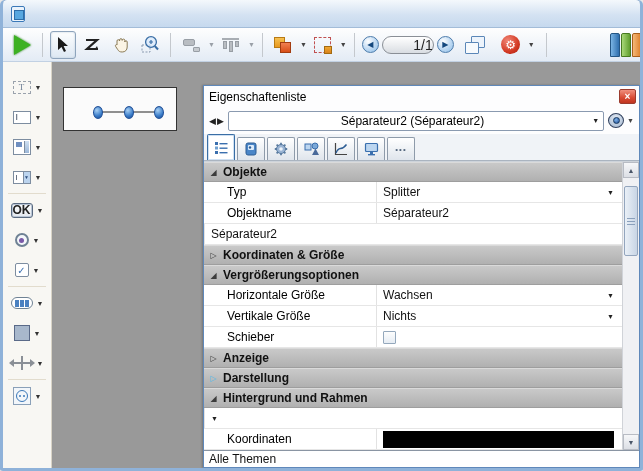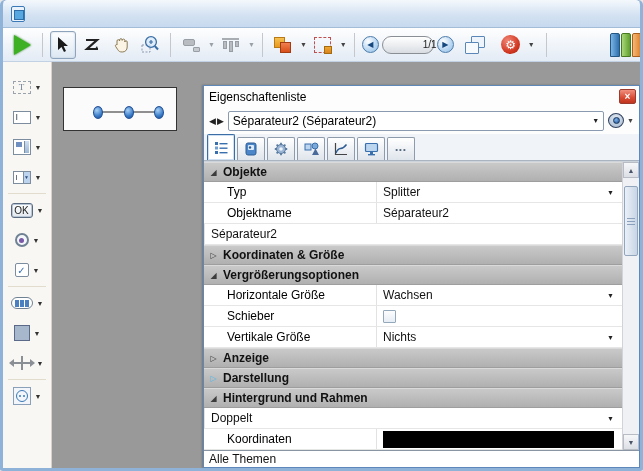--- a/index.html
+++ b/index.html
@@ -37,21 +37,21 @@
   .alicon2{position:relative;width:17px;height:14px;border-top:2px solid #a8adb3;}
   .alicon2 span{position:absolute;top:1px;background:#b9bdc2;border:1px solid #989ea5;width:4px;}
   .alicon2 .a{left:1px;height:8px;} .alicon2 .b{left:7px;height:11px;} .alicon2 .c{left:13px;height:6px;}
   .stackicon{position:relative;width:17px;height:16px;}
   .stackicon b{position:absolute;left:0;top:0;width:11px;height:11px;background:linear-gradient(#f6c150,#e8981f);border:1px solid #b87a14;}
   .stackicon i{position:absolute;right:0;bottom:0;width:11px;height:11px;background:linear-gradient(#f08050,#d84e18);border:1px solid #a33c10;}
   .selsticon{position:relative;width:17px;height:16px;border:1px dashed #c05050;}
   .selsticon i{position:absolute;right:-2px;bottom:-2px;width:8px;height:8px;background:linear-gradient(#f0a830,#d8821c);border:1px solid #a36a10;}
   .navbtn{width:17px;height:17px;border-radius:50%;border:1px solid #4d7cab;background:radial-gradient(circle at 35% 30%,#ffffff,#bcd8f2 55%,#8fc0ea);display:flex;align-items:center;justify-content:center;flex:none;}
   .navbtn span{font-size:8px;color:#14487e;line-height:1;}
-  .pagepill{width:52px;height:18px;border:1px solid #8a8f96;border-radius:9px;background:linear-gradient(#ffffff,#d9dde2);display:flex;align-items:center;justify-content:flex-start;font-size:10px;color:#222;flex:none;padding-left:40px;}
+  .pagepill{width:52px;height:18px;border:1px solid #8a8f96;border-radius:9px;background:linear-gradient(#ffffff,#d9dde2);display:flex;align-items:center;justify-content:flex-end;font-size:14px;color:#222;flex:none;padding-left:40px;}
   .layersicon{position:relative;width:22px;height:18px;}
   .layersicon b,.layersicon i{position:absolute;width:14px;height:12px;border:1px solid #5b87b8;background:#edf4fc;border-radius:1px;}
   .layersicon b{left:6px;top:0;} .layersicon i{left:0;bottom:0;background:#f7fafd;}
   .gearbtn{width:19px;height:19px;border-radius:50%;background:radial-gradient(circle at 35% 30%,#f08575,#d33a24 60%,#a81b0d);display:flex;align-items:center;justify-content:center;color:#fff;font-size:12px;line-height:1;flex:none;}
   .books{display:flex;align-items:flex-end;gap:1px;margin-left:auto;margin-right:-6px;flex:none;}
   .book{width:10px;height:24px;border-radius:2px 2px 0 0;}
   .book.b1{background:linear-gradient(90deg,#7ab4e4,#2f6fae);border:1px solid #245684;}
   .book.b2{background:linear-gradient(90deg,#a8d878,#5f9e2e);border:1px solid #477a20;}
   .book.b3{background:linear-gradient(90deg,#f4b878,#dd7e28);border:1px solid #a85e1c;}
   
@@ -60,21 +60,21 @@
   .pitem{height:30px;display:flex;align-items:center;justify-content:center;gap:4px;}
   .psep{height:1px;background:#e2dccd;margin:1px 5px;}
   .pdd{font-size:7px;color:#333;}
   .ic-label{width:18px;height:13px;border:1px dashed #9aa2ac;display:flex;align-items:center;justify-content:center;font-size:9px;color:#6f7f95;font-family:"Liberation Serif",serif;}
   .ic-text{width:18px;height:13px;border:1px solid #7d8da0;background:#fff;display:flex;align-items:center;padding-left:2px;font-size:9px;color:#39475c;}
   .ic-list{width:18px;height:16px;border:1px solid #7d8da0;background:#fff;position:relative;}
   .ic-list::before{content:"";position:absolute;left:2px;top:2px;width:6px;height:5px;background:#6f8fc0;}
   .ic-list::after{content:"";position:absolute;right:1px;top:1px;bottom:1px;width:4px;background:linear-gradient(#cfe0f2,#9db8d8);border-left:1px solid #7d8da0;}
   .ic-combo{width:18px;height:13px;border:1px solid #7d8da0;background:#fff;display:flex;align-items:center;justify-content:space-between;padding-left:2px;font-size:8px;color:#39475c;}
   .ic-combo i{width:7px;height:100%;background:#bcd4ee;border-left:1px solid #7d8da0;display:flex;align-items:center;justify-content:center;font-style:normal;font-size:5px;color:#2c4d7e;}
-  .ic-ok{width:22px;height:15px;border:1px solid #5a6a80;border-radius:3px;box-shadow:inset 0 0 0 1px #b9c6d6;background:linear-gradient(#fdfdfd,#e4e9ef);display:flex;align-items:center;justify-content:center;font-size:10px;font-weight:normal;color:#222;}
+  .ic-ok{width:22px;height:15px;border:1px solid #5a6a80;border-radius:3px;box-shadow:inset 0 0 0 1px #b9c6d6;background:linear-gradient(#fdfdfd,#e4e9ef);display:flex;align-items:center;justify-content:center;font-size:12px;font-weight:bold;color:#222;}
   .ic-radio{width:14px;height:14px;border-radius:50%;border:2px solid #6f8294;background:#f4f7fa;display:flex;align-items:center;justify-content:center;}
   .ic-radio i{width:5px;height:5px;border-radius:50%;background:#7a5aa8;}
   .ic-check{width:14px;height:14px;border:1px solid #7d8da0;border-radius:2px;background:#fff;display:flex;align-items:center;justify-content:center;font-size:10px;color:#3a6fb0;}
   .ic-progress{width:22px;height:12px;border:1px solid #6f8294;border-radius:6px;background:#fff;display:flex;align-items:center;gap:1px;padding:0 3px;}
   .ic-progress i{width:4px;height:7px;background:#4a80c0;}
   .ic-panel{width:16px;height:16px;background:#a8b8cc;border:1px solid #5a6a88;}
   .ic-split{position:relative;width:22px;height:14px;}
   .ic-split::before{content:"";position:absolute;left:0;right:0;top:6px;height:2px;background:#8a8f96;}
   .ic-split::after{content:"";position:absolute;left:10px;top:0;width:2px;height:14px;background:#8a8f96;}
   .ic-split b,.ic-split i{position:absolute;top:3px;width:0;height:0;border-top:4px solid transparent;border-bottom:4px solid transparent;}
@@ -91,21 +91,21 @@
   .h1{left:29px;} .h2{left:60px;} .h3{left:90px;}
   
   .panel{position:absolute;left:200px;top:85px;right:0;bottom:0;
     border:1px solid #5f88ba;background:#fff;display:flex;flex-direction:column;box-shadow:-1px 0 2px rgba(0,0,0,.25);}
   .ptitle{height:21px;display:flex;align-items:center;padding:0 3px 0 5px;background:#fdfdfe;}
   .ptitle .txt{flex:1;font-size:12px;color:#000;}
   .closebtn{width:17px;height:15px;border:1px solid #9b3b2e;border-radius:2px;background:linear-gradient(#f0907e,#d84a33 60%,#c03520);
     color:#fff;font-size:10px;line-height:13px;text-align:center;font-weight:bold;}
   .selrow{height:27px;display:flex;align-items:center;gap:4px;padding:0 5px;background:#fdfdfe;}
   .navarrows{display:flex;gap:1px;font-size:9px;color:#222;flex:none;}
-  .ocombo{flex:1;height:20px;border:1px solid #8a9ab0;border-radius:2px;background:#fff;display:flex;align-items:center;padding:0 4px;}
+  .ocombo{flex:1;height:20px;border:1px solid #8a9ab0;border-radius:2px;background:#fff;display:flex;align-items:center;padding:0 4px;text-align:center;}
   .ocombo .val{flex:1;font-size:12px;color:#000;white-space:nowrap;overflow:hidden;}
   .ocombo .arr{font-size:7px;color:#222;}
   .eyegrp{display:flex;align-items:center;gap:2px;flex:none;}
   .eye{width:16px;height:15px;border-radius:50%;border:1px solid #33425e;background:radial-gradient(circle at 50% 35%,#e8eef6,#9db2cc);display:flex;align-items:center;justify-content:center;}
   .eye i{width:7px;height:7px;border-radius:50%;background:radial-gradient(circle at 40% 35%,#7fb2e8,#1d4d96);border:1px solid #15365e;}
   .tabsrow{height:27px;background:#f0f3f7;display:flex;align-items:flex-end;padding:0 0 0 3px;border-bottom:1px solid #aab4c0;}
   .tab{width:28px;height:23px;border:1px solid #8e9baa;border-bottom:none;background:linear-gradient(#ffffff,#dfe5ec);
     display:flex;align-items:center;justify-content:center;margin-right:2px;border-radius:2px 2px 0 0;}
   .tab.selected{height:26px;background:#fff;border-color:#3a6ea5;box-shadow:inset 0 0 0 1px #cfe0f2;}
   .tab svg{display:block;}
@@ -405,47 +405,46 @@
             <span class="glabel">Vergrößerungsoptionen</span>
           </div>
           <div class="grid-row">
             <div class="plabel">Horizontale Größe</div>
             <div class="pvalue">
               <span class="vtext">Wachsen</span>
               <span class="varrow">▼</span>
             </div>
           </div>
           <div class="grid-row">
-            <div class="plabel">Schieber</div>
-            <div class="pvalue">
-              <span class="vcheck"></span>
-            </div>
-          </div>
-          <div class="grid-row">
             <div class="plabel">Vertikale Größe</div>
             <div class="pvalue">
               <span class="vtext">Nichts</span>
               <span class="varrow">▼</span>
+            </div>
+          </div>
+          <div class="grid-row">
+            <div class="plabel">Schieber</div>
+            <div class="pvalue">
+              <span class="vcheck"></span>
             </div>
           </div>
           <div class="grid-group">
             <span class="tri">▷</span>
             <span class="glabel">Anzeige</span>
           </div>
           <div class="grid-group accent">
             <span class="tri">▷</span>
             <span class="glabel">Darstellung</span>
           </div>
           <div class="grid-group">
             <span class="tri">◢</span>
             <span class="glabel">Hintergrund und Rahmen</span>
           </div>
           <div class="grid-row">
             <div class="pvalue">
-              <span class="vtext">Doppelt</span>
               <span class="varrow">▼</span>
             </div>
           </div>
           <div class="grid-row">
             <div class="plabel">Koordinaten</div>
             <div class="pvalue">
               <span class="vswatch" style="background: rgb(0, 0, 0);"></span>
             </div>
           </div>
         </div>

